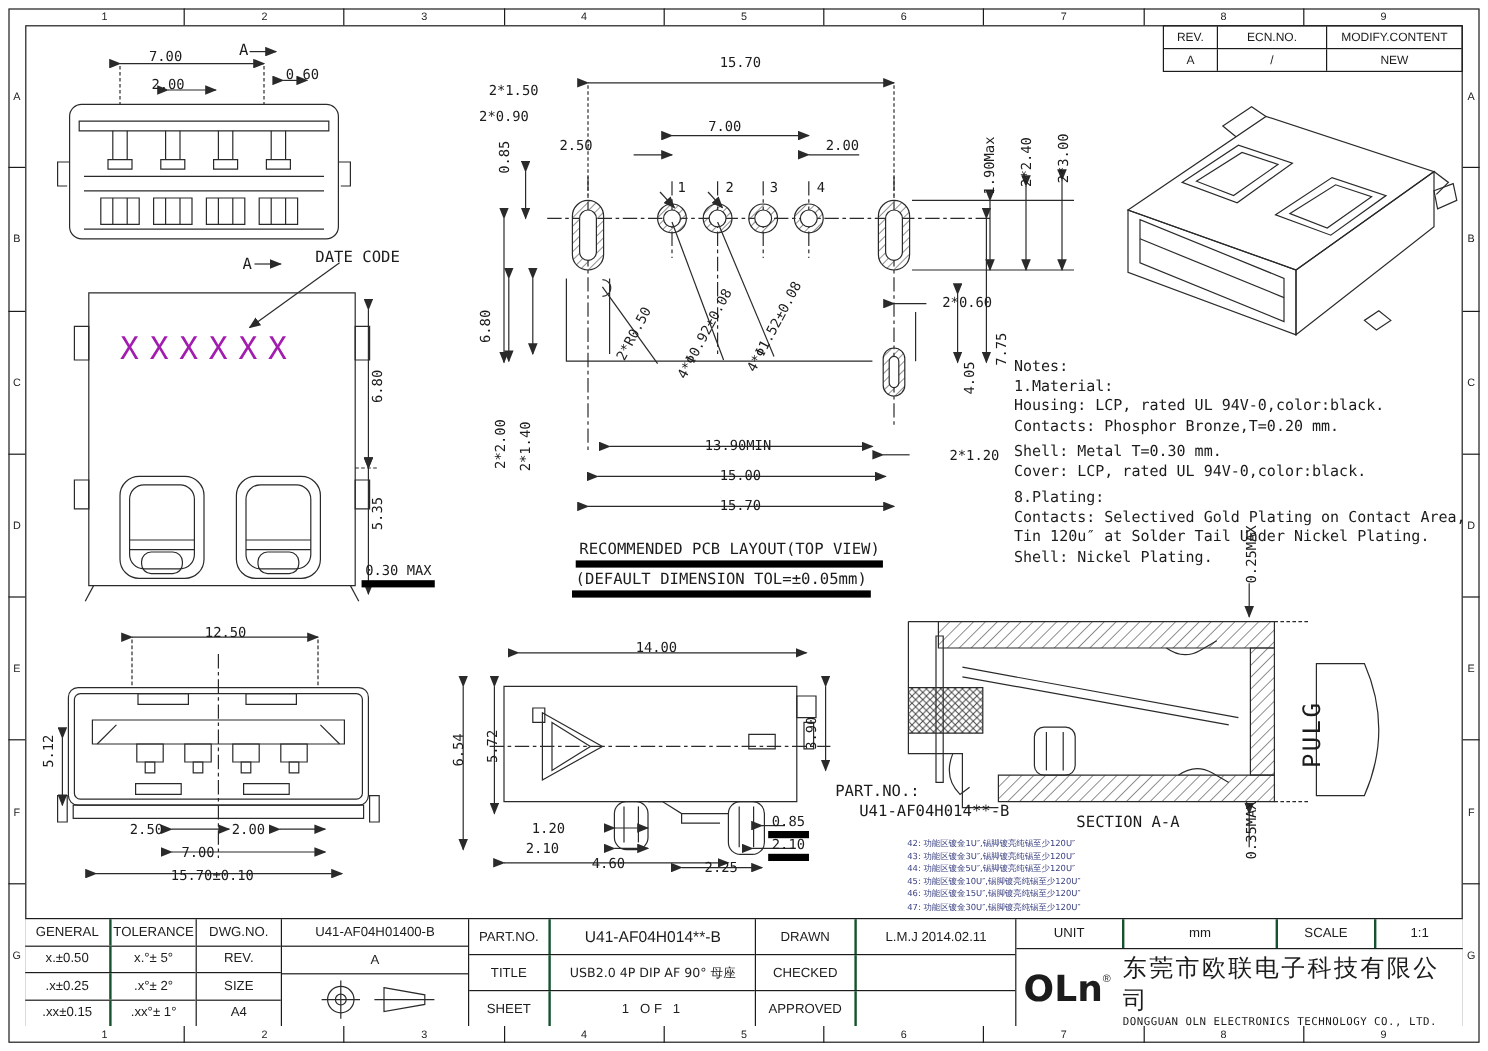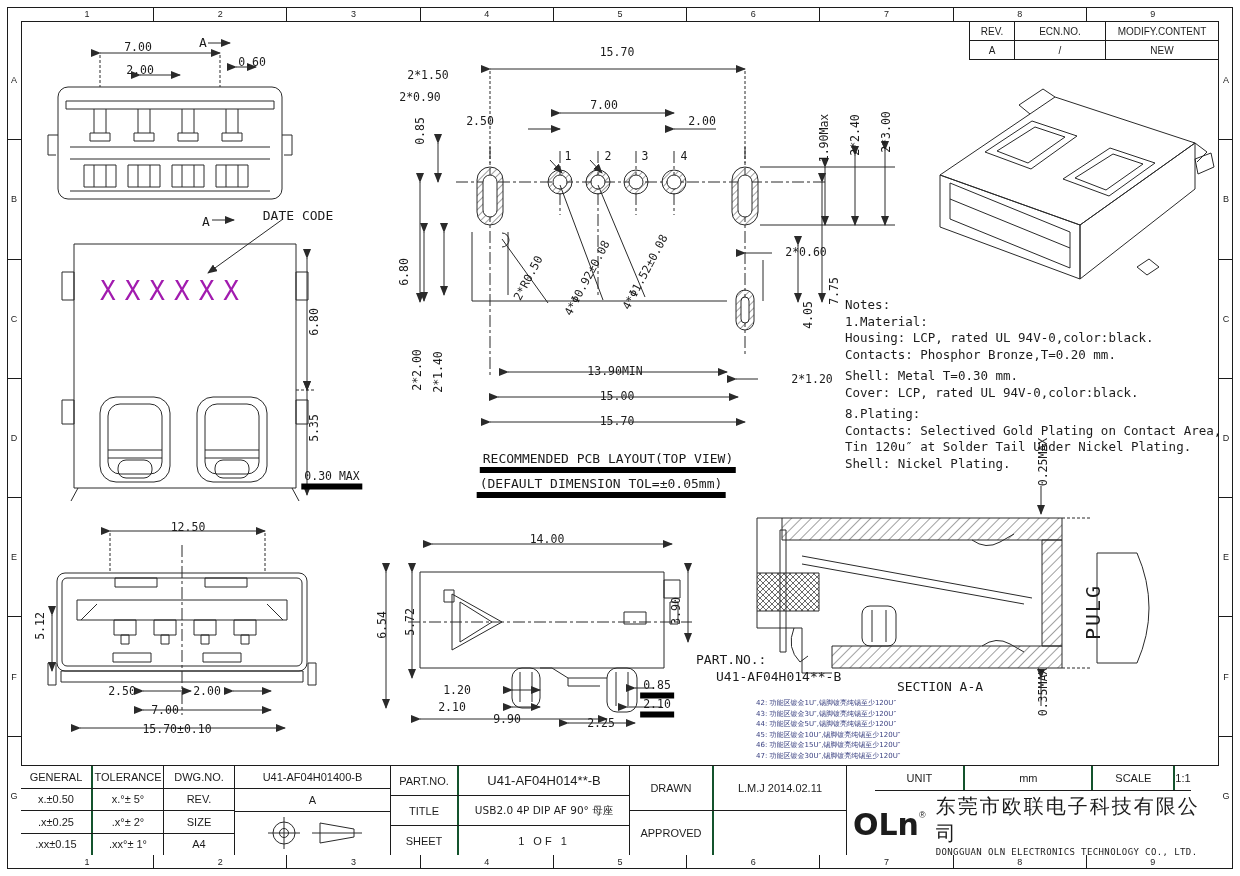--- a/index.html
+++ b/index.html
@@ -41,21 +41,21 @@
              font:10px "Liberation Sans",sans-serif;border-collapse:collapse;}
   .rev-table div{display:flex;}
   .rev-table .c{border-right:1px solid #1c1c1c;display:flex;align-items:center;justify-content:center;height:18px;}
   .rev-table .c:last-child{border-right:none;}
   .rev-table .r1{border-bottom:1px solid #1c1c1c;}
   .c.w1{width:44px;}.c.w2{width:90px;}.c.w3{flex:1;}
   
   .title-block{position:absolute;left:21px;right:21px;bottom:21px;height:89px;border-top:1.6px solid #1c1c1c;
                display:flex;font:11px "Liberation Sans",sans-serif;background:#fff;}
   .tb-sec{border-right:1.4px solid #1c1c1c;display:flex;flex-direction:column;}
-  .tb-sec:last-child{border-right:none;align-items:center;}
+  .tb-sec:last-child{border-right:none;}
   .tb-row{display:flex;flex:1;border-bottom:1px solid #1c1c1c;}
   .tb-row:last-child{border-bottom:none;}
   .tb-cell{display:flex;align-items:center;justify-content:center;border-right:2px solid #14532d;
            white-space:nowrap;overflow:hidden;}
   .tb-cell:last-child{border-right:none;}
   .company{flex:1;display:flex;align-items:center;justify-content:center;gap:10px;padding:2px 6px;}
   .oln-logo{font:bold 30px "DejaVu Sans",sans-serif;letter-spacing:0;line-height:1;}
   .oln-reg{font-size:9px;vertical-align:top;}
   .company-names{display:flex;flex-direction:column;align-items:flex-start;}
   .company-cn{font-size:20px;letter-spacing:2px;font-family:"DejaVu Sans",sans-serif;}
@@ -299,21 +299,21 @@
       <line x1="40" y1="42" x2="40" y2="148" marker-start="url(#ar4)" marker-end="url(#ar4)"></line>
       <line x1="316" y1="42" x2="316" y2="112" marker-start="url(#ar4)" marker-end="url(#ar4)"></line>
     </g>
   </svg>
   <div class="dim" style="left:547px;top:539px;">14.00</div>
   <div class="dim v" style="left:382px;top:625px;">6.54</div>
   <div class="dim v" style="left:410px;top:622px;">5.72</div>
   <div class="dim v" style="left:676px;top:611px;">3.90</div>
   <div class="dim" style="left:457px;top:690px;">1.20</div>
   <div class="dim" style="left:452px;top:707px;">2.10</div>
-  <div class="dim" style="left:507px;top:719px;">9.90</div>
+  <div class="dim" style="left:507px;top:719px;">4.60</div>
   <div class="dim" style="left:601px;top:723px;">2.25</div>
   <div class="dim ul" style="left:657px;top:688px;">0.85</div>
   <div class="dim ul" style="left:657px;top:707px;">2.10</div>
 
   <svg style="left:398px;top:55px;" width="500" height="420" viewBox="0 0 500 420">
     <defs>
       <marker id="ar5" markerWidth="10" markerHeight="8" refX="9" refY="4" orient="auto">
           <path d="M0,0L10,4L0,8z" fill="#2a2a2a"></path>
         </marker>
       <pattern id="h1" width="5" height="5" patternUnits="userSpaceOnUse" patternTransform="rotate(45)">
@@ -562,20 +562,24 @@
         <div class="tb-cell" style="flex:1;letter-spacing:3px;">1 OF 1</div>
       </div>
     </div>
 
     <div class="tb-sec" style="width:216px;">
       <div class="tb-row">
         <div class="tb-cell" style="width:82px;">DRAWN</div>
         <div class="tb-cell" style="flex:1;">L.M.J 2014.02.11</div>
       </div>
       <div class="tb-row">
+        <div class="tb-cell" style="width:82px;">CHECKED</div>
+        <div class="tb-cell" style="flex:1;"></div>
+      </div>
+      <div class="tb-row">
         <div class="tb-cell" style="width:82px;">APPROVED</div>
         <div class="tb-cell" style="flex:1;"></div>
       </div>
     </div>
 
     <div class="tb-sec" style="flex:1;">
       <div class="tb-row" style="flex:0 0 24px;">
         <div class="tb-cell" style="width:88px;">UNIT</div>
         <div class="tb-cell" style="width:126px;">mm</div>
         <div class="tb-cell" style="width:80px;">SCALE</div>

